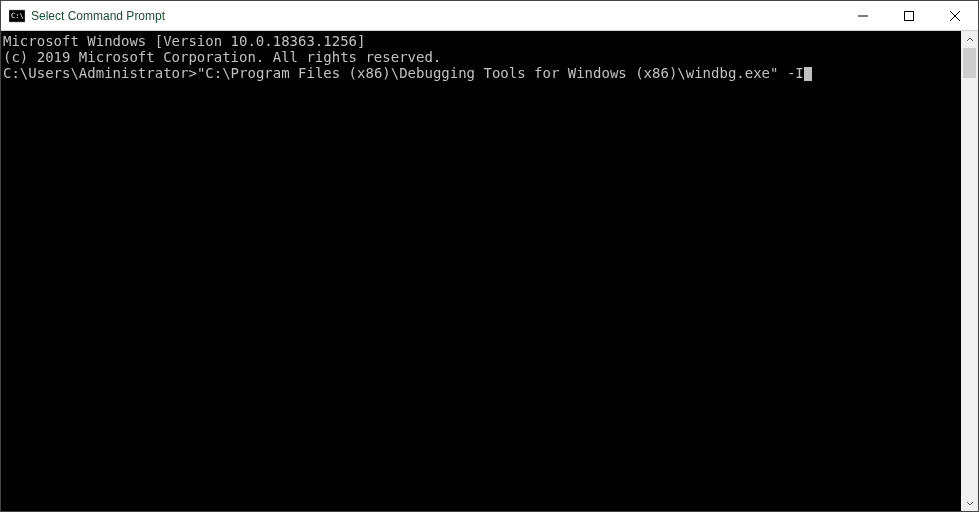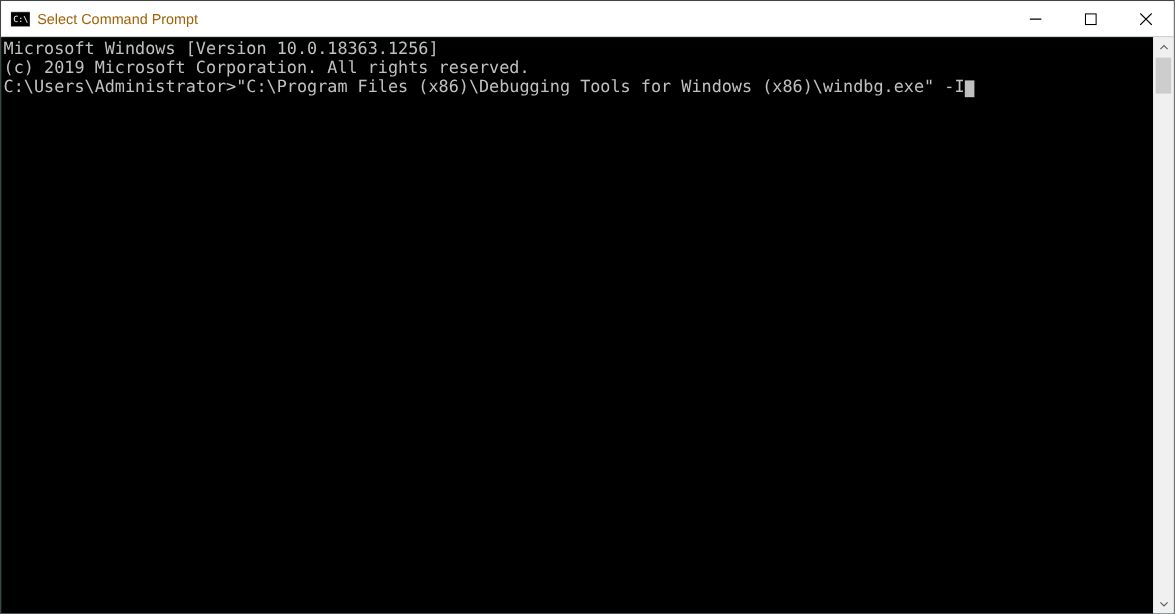--- a/index.html
+++ b/index.html
@@ -34,41 +34,41 @@
       width: 16px;
       height: 16px;
       margin-left: 8px;
       margin-right: 6px;
       display: flex;
       align-items: center;
       justify-content: center;
     }
     .title-text {
       font-size: 12px;
-      color: #a16207;
+      color: #14532d;
       flex: 1;
     }
     .window-controls {
       display: flex;
       height: 100%;
     }
     .win-btn {
       width: 46px;
       height: 100%;
       display: flex;
       align-items: center;
       justify-content: center;
       background: transparent;
       border: none;
       cursor: pointer;
     }
     .console-area {
       flex: 1;
       display: flex;
-      background: #0f766e;
+      background: #b91c1c;
       position: relative;
       text-decoration: underline;
     }
     .console-content {
       flex: 1;
       background: #000000;
       color: #c0c0c0;
       font-family: 'NSimSun', 'SimSun', 'Consolas', monospace;
       font-size: 14px;
       line-height: 16px;

